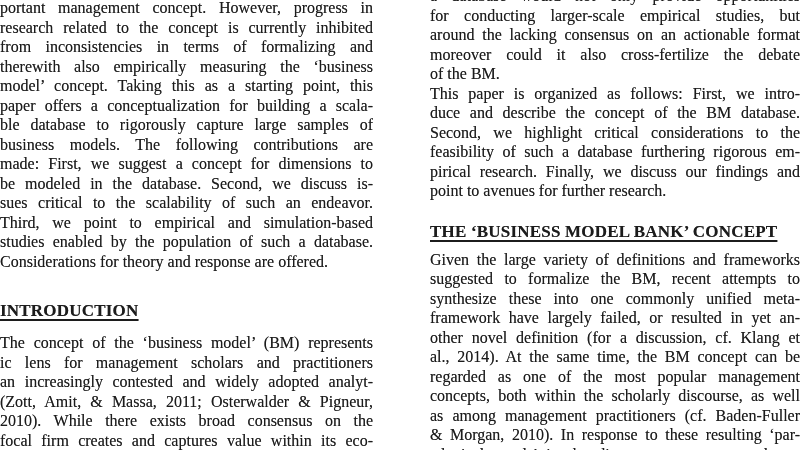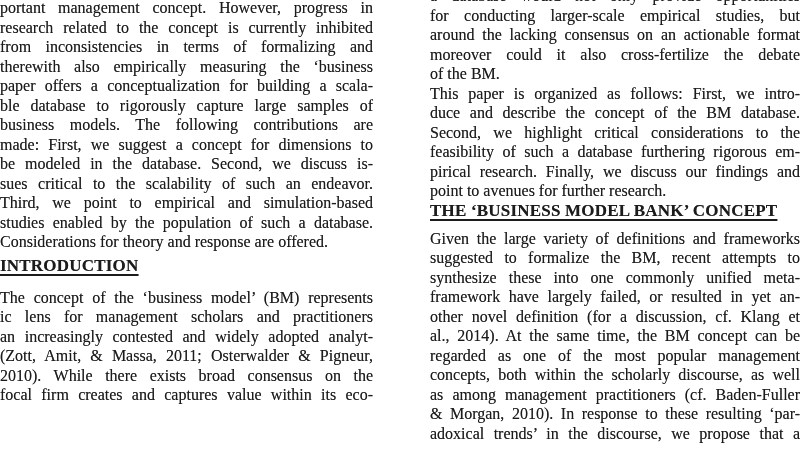--- a/index.html
+++ b/index.html
@@ -33,40 +33,41 @@
   .heading {
     font-size: 17px;
     font-weight: bold;
     letter-spacing: 0.2px;
     text-decoration: underline;
     text-decoration-thickness: 1.5px;
     text-underline-offset: 3px;
     line-height: 20px;
     white-space: nowrap;
   }
-  .col-left  .heading { margin-top: 4px; margin-bottom: 12px; }
-  .col-right .heading { margin-bottom: 8px; }
+  .col-left  .heading { margin-top: 30px; margin-bottom: 12px; }
+  .col-right .heading { margin-top: 21px; margin-bottom: 8px; }
   .clipped-line {
     text-align: justify;
     text-align-last: justify;
     height: 19.5px;
     overflow: hidden;
   }
 </style>
 </head>
 <body>
 
 <div class="page">
 
   <div class="col col-left">
     <div class="para">
         <div class="line">portant management concept. However, progress in</div>
         <div class="line">research related to the concept is currently inhibited</div>
         <div class="line">from inconsistencies in terms of formalizing and</div>
         <div class="line">therewith also empirically measuring the ‘business</div>
+        <div class="line">model’ concept. Taking this as a starting point, this</div>
         <div class="line">paper offers a conceptualization for building a scala-</div>
         <div class="line">ble database to rigorously capture large samples of</div>
         <div class="line">business models. The following contributions are</div>
         <div class="line">made: First, we suggest a concept for dimensions to</div>
         <div class="line">be modeled in the database. Second, we discuss is-</div>
         <div class="line">sues critical to the scalability of such an endeavor.</div>
         <div class="line">Third, we point to empirical and simulation-based</div>
         <div class="line">studies enabled by the population of such a database.</div>
         <div class="line para-end">Considerations for theory and response are offered.</div>
       </div>

